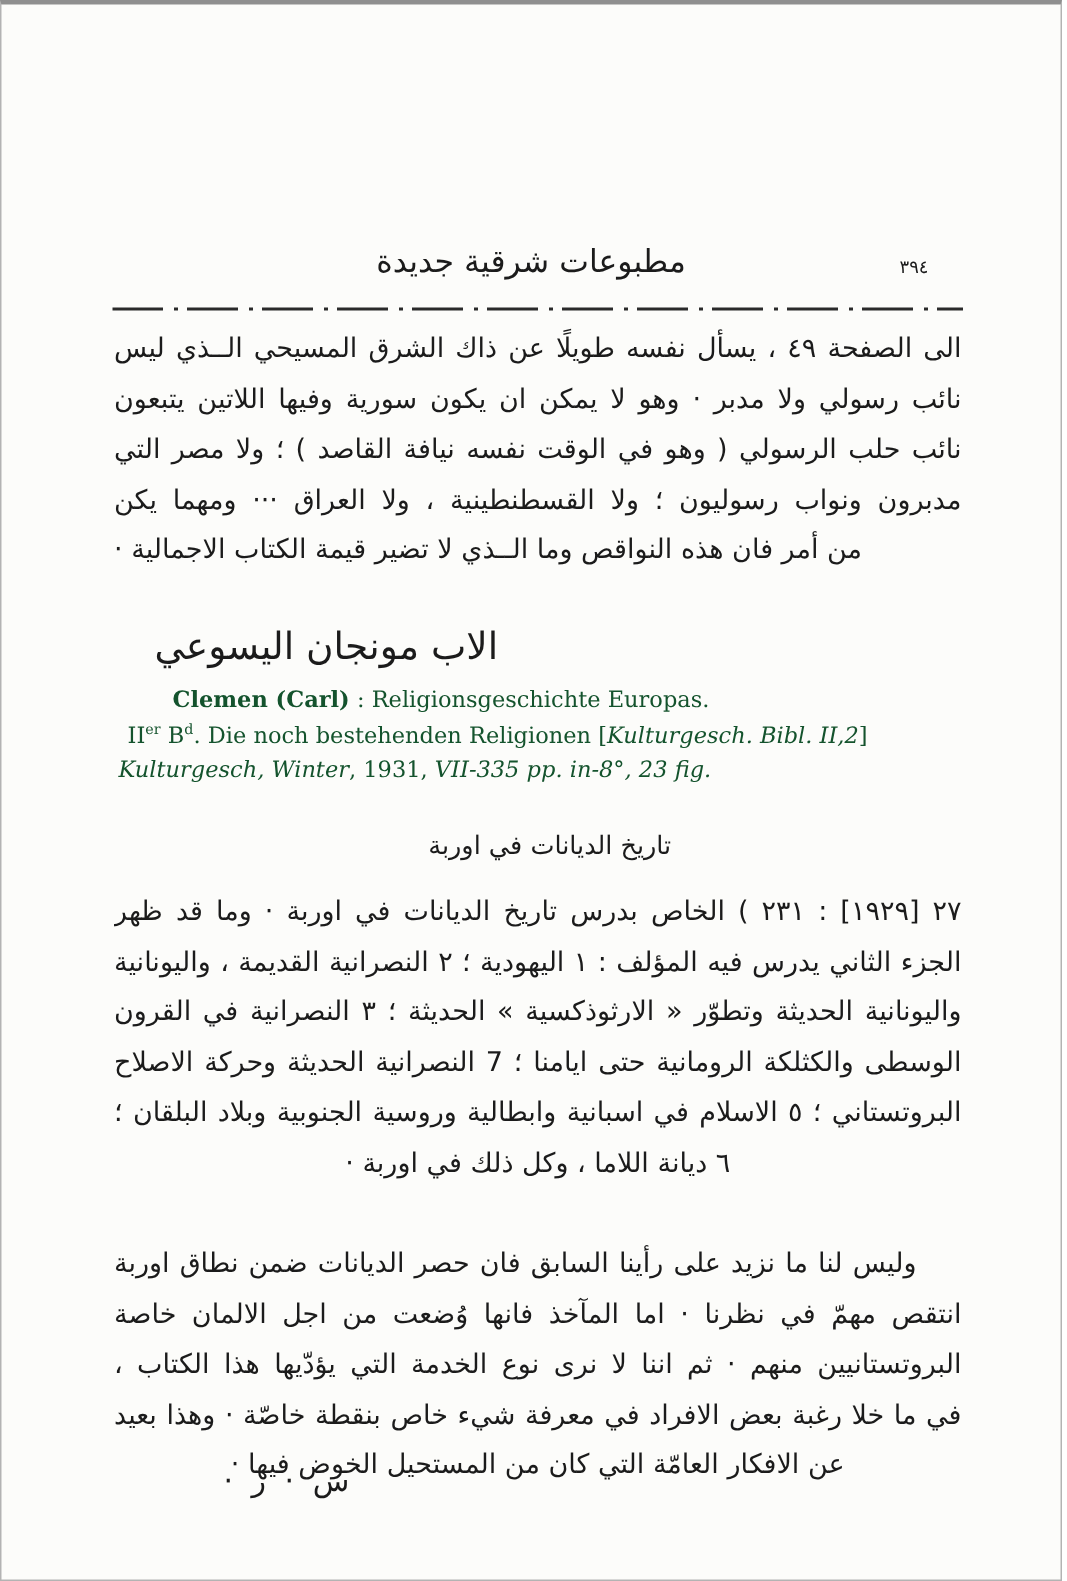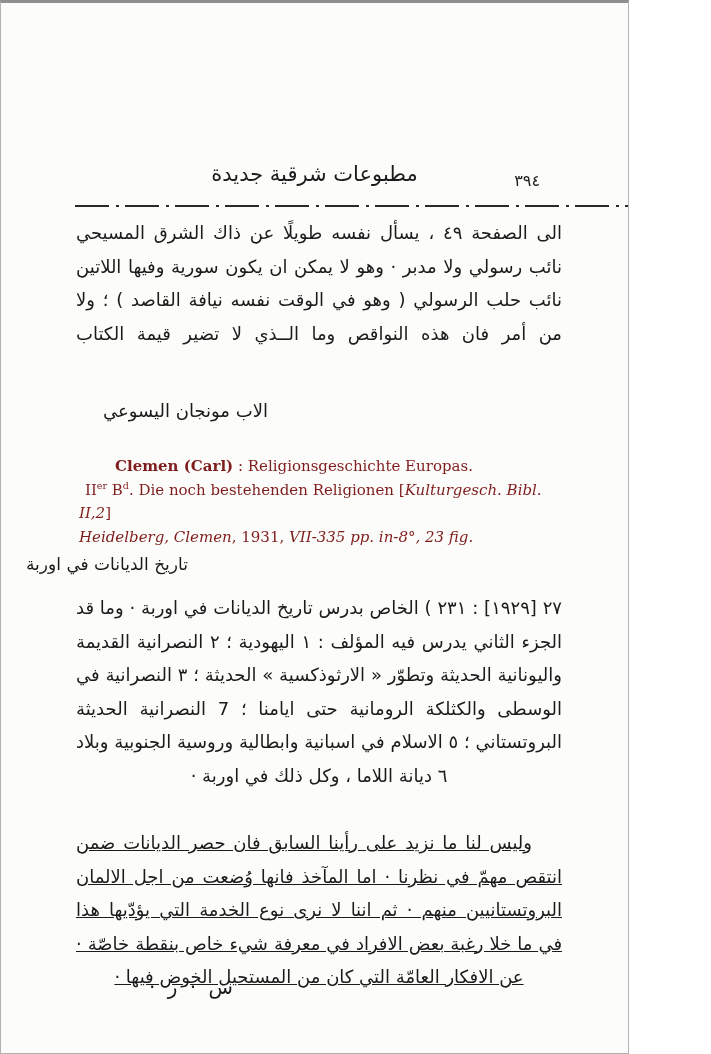--- a/index.html
+++ b/index.html
@@ -1,35 +1,35 @@
 <!DOCTYPE html>
 <html><head>
 <meta charset="utf-8">
 <style>
   html,body{margin:0;padding:0;background:#ffffff;}
   .page{
     position:relative;
-    width:629px;height:1054px;
+    width:708px;height:1054px;
     box-sizing:border-box;
     background:#fcfcfa;
     border:1px solid #b3b3b3;
     border-top:3px solid #8f8f8f;
     font-family:"DejaVu Sans",sans-serif;
     color:#1b1b1b;
     overflow:hidden;
   }
   
   .header-title{
     position:absolute;top:156px;left:0;right:0;
     text-align:center;direction:rtl;
     font-size:21px;line-height:30px;
   }
   .page-number{
     position:absolute;top:168px;right:88px;
-    font-size:16px;direction:rtl;margin-left:38px;
+    font-size:12px;direction:rtl;margin-left:38px;
   }
   .header-rule{
     position:absolute;top:202px;left:74px;width:567px;height:2px;
     background:repeating-linear-gradient(to right,
       #2a2a2a 0px,#2a2a2a 34px,
       transparent 34px,transparent 41px,
       #2a2a2a 41px,#2a2a2a 44px,
       transparent 44px,transparent 50px);
   }
   
@@ -38,34 +38,34 @@
     height:33.5px;line-height:33.5px;
     font-size:18px;
     text-align:justify;text-align-last:justify;
     overflow:hidden;white-space:normal;
   }
   .line.indent{text-indent:30px;}
   .line.flush-left{text-align-last:left;}
   .line.centered{text-align-last:center;}
   #para1{top:213px;}
   #para2{top:588px;}
-  #para3{top:823px;text-decoration:underline;}
+  #para3{top:823px;}
   .signature{
-    position:absolute;top:397px;left:102px;
-    direction:rtl;font-size:18px;
+    position:absolute;top:413px;left:102px;
+    direction:rtl;font-size:25px;
   }
   .section-heading{
     position:absolute;top:551px;left:0;right:0;
-    text-align:left;direction:rtl;font-size:17px;margin-left:25px;
+    text-align:center;direction:rtl;font-size:17px;margin-left:25px;
   }
   
   .citation{
     position:absolute;top:452px;left:78px;right:58px;
     font-family:"DejaVu Serif","Liberation Serif",serif;
-    font-size:15px;line-height:23.5px;color:#7f1d1d;
+    font-size:15px;line-height:23.5px;color:#14532d;
     direction:ltr;text-align:left;
   }
   .cite-line1{text-indent:36px;}
   .cite-line2{text-indent:6px;}
   .cite-author{font-weight:bold;}
   .citation sup{font-size:9.5px;line-height:0;}
   .it{font-style:italic;}
   .reviewer-initials{
     position:absolute;top:972px;left:148px;
     direction:rtl;font-size:20px;word-spacing:6px;
@@ -77,29 +77,30 @@
 <div class="page">
 
   <div class="header-title">مطبوعات شرقية جديدة</div>
   <div class="page-number">٣٩٤</div>
   <div class="header-rule"></div>
 
   <div class="para" id="para1">
     <div class="line">الى الصفحة ٤٩ ، يسأل نفسه طويلًا عن ذاك الشرق المسيحي الــذي ليس فيه</div>
     <div class="line">نائب رسولي ولا مدبر · وهو لا يمكن ان يكون سورية وفيها اللاتين يتبعون</div>
     <div class="line">نائب حلب الرسولي ( وهو في الوقت نفسه نيافة القاصد ) ؛ ولا مصر التي فيها</div>
+    <div class="line">مدبرون ونواب رسوليون ؛ ولا القسطنطينية ، ولا العراق ··· ومهما يكن</div>
     <div class="line flush-left">من أمر فان هذه النواقص وما الــذي لا تضير قيمة الكتاب الاجمالية ·</div>
   </div>
 
   <div class="signature">الاب مونجان اليسوعي</div>
 
   <div class="citation">
     <div class="cite-line1"><span class="cite-author">Clemen (Carl)</span><span> : </span><span>Religionsgeschichte Europas.</span></div>
     <div class="cite-line2"><span>II</span><sup>er</sup><span> B</span><sup>d</sup><span>. Die noch bestehenden Religionen [</span><span class="it">Kulturgesch. Bibl. II,2</span><span>]</span></div>
-    <div><span class="it">Heidelberg, Clemen</span><span>, 1931, </span><span class="it">VII-335 pp. in-8°, 23 fig.</span></div>
+    <div><span class="it">Kulturgesch, Winter</span><span>, 1931, </span><span class="it">VII-335 pp. in-8°, 23 fig.</span></div>
   </div>
 
   <div class="section-heading">تاريخ الديانات في اوربة</div>
 
   <div class="para" id="para2">
     <div class="line">٢٧ [١٩٢٩] : ٢٣١ ) الخاص بدرس تاريخ الديانات في اوربة · وما قد ظهر</div>
     <div class="line">الجزء الثاني يدرس فيه المؤلف : ١ اليهودية ؛ ٢ النصرانية القديمة ، واليونانية ،</div>
     <div class="line">واليونانية الحديثة وتطوّر « الارثوذكسية » الحديثة ؛ ٣ النصرانية في القرون</div>
     <div class="line">الوسطى والكثلكة الرومانية حتى ايامنا ؛ 7 النصرانية الحديثة وحركة الاصلاح</div>
     <div class="line">البروتستاني ؛ ٥ الاسلام في اسبانية وابطالية وروسية الجنوبية وبلاد البلقان ؛</div>

